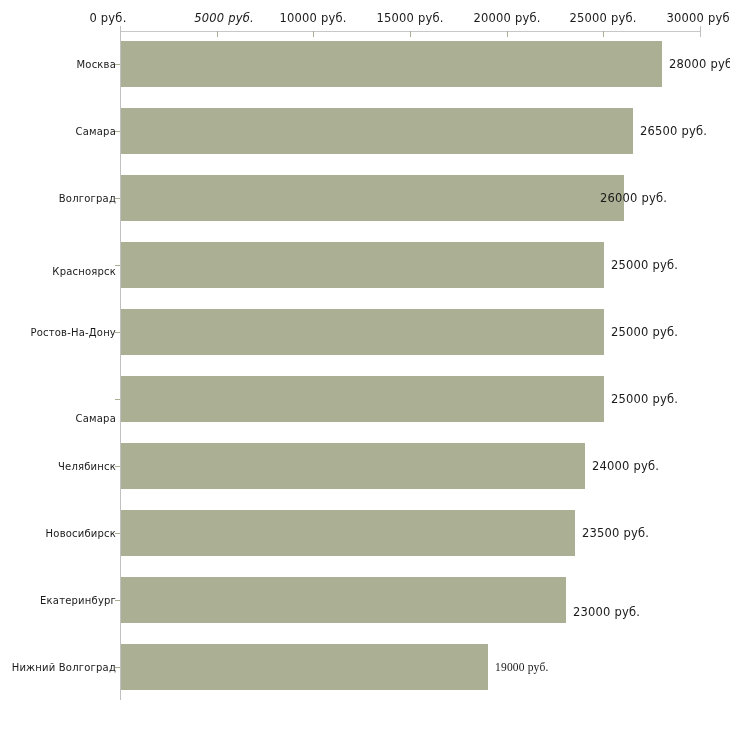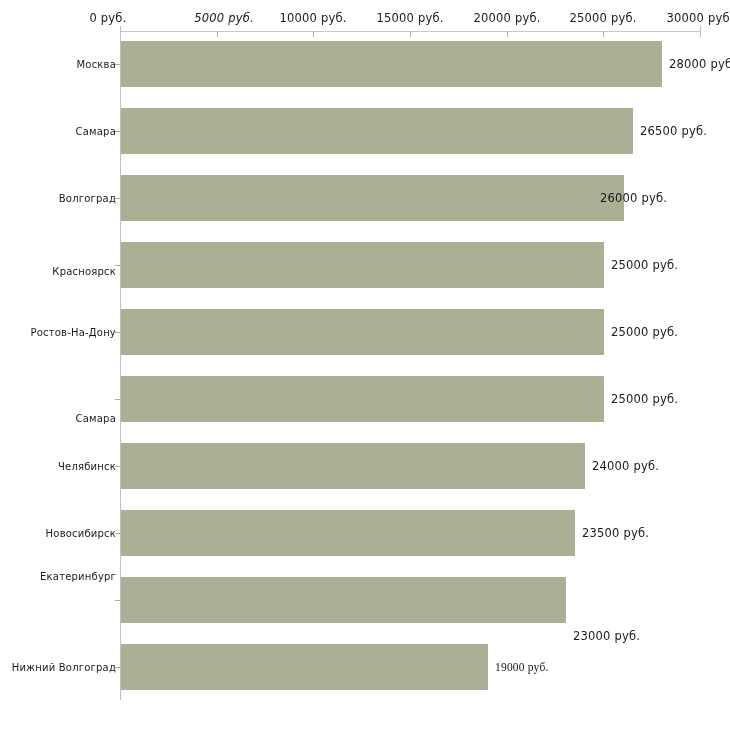--- a/index.html
+++ b/index.html
@@ -130,21 +130,21 @@
     </div>
   <div id="ylabels-layer">
       <div class="y-tick-label" style="top: 64px;">Москва</div>
       <div class="y-tick-label" style="top: 131px;">Самара</div>
       <div class="y-tick-label" style="top: 198px;">Волгоград</div>
       <div class="y-tick-label" style="top: 265px; margin-top: 6px;">Красноярск</div>
       <div class="y-tick-label" style="top: 332px;">Ростов-На-Дону</div>
       <div class="y-tick-label" style="top: 418px;">Самара</div>
       <div class="y-tick-label" style="top: 466px;">Челябинск</div>
       <div class="y-tick-label" style="top: 533px;">Новосибирск</div>
-      <div class="y-tick-label" style="top: 576px; margin-left: 31px;">Екатеринбург</div>
+      <div class="y-tick-label" style="top: 600px; margin-left: 31px;">Екатеринбург</div>
       <div class="y-tick-label" style="top: 667px;">Нижний Волгоград</div>
     </div>
 
   <div id="bars-layer">
       <div class="bar" style="top: 41px; height: 46px; width: 541px; background: rgb(171, 176, 148);"></div>
       <div class="bar" style="top: 108px; height: 46px; width: 512px; background: rgb(171, 176, 148);"></div>
       <div class="bar" style="top: 175px; height: 46px; width: 503px; background: rgb(171, 176, 148);"></div>
       <div class="bar" style="top: 242px; height: 46px; width: 483px; background: rgb(171, 176, 148);"></div>
       <div class="bar" style="top: 309px; height: 46px; width: 483px; background: rgb(171, 176, 148);"></div>
       <div class="bar" style="top: 376px; height: 46px; width: 483px; background: rgb(171, 176, 148);"></div>
@@ -155,17 +155,17 @@
     </div>
   <div id="barlabels-layer">
       <div class="bar-value-label" style="left: 669px; top: 64px;">28000 руб.</div>
       <div class="bar-value-label" style="left: 640px; top: 131px;">26500 руб.</div>
       <div class="bar-value-label" style="left: 600px; top: 198px; text-align: center;">26000 руб.</div>
       <div class="bar-value-label" style="left: 611px; top: 265px;">25000 руб.</div>
       <div class="bar-value-label" style="left: 611px; top: 332px;">25000 руб.</div>
       <div class="bar-value-label" style="left: 611px; top: 399px;">25000 руб.</div>
       <div class="bar-value-label" style="left: 592px; top: 466px;">24000 руб.</div>
       <div class="bar-value-label" style="left: 582px; top: 533px;">23500 руб.</div>
-      <div class="bar-value-label" style="left: 573px; top: 636px;">23000 руб.</div>
+      <div class="bar-value-label" style="left: 573px; top: 612px;">23000 руб.</div>
       <div class="bar-value-label" style="left: 495px; top: 667px; font-family: Liberation Serif, serif;">19000 руб.</div>
     </div>
 
 </div>
 
 </body></html>

